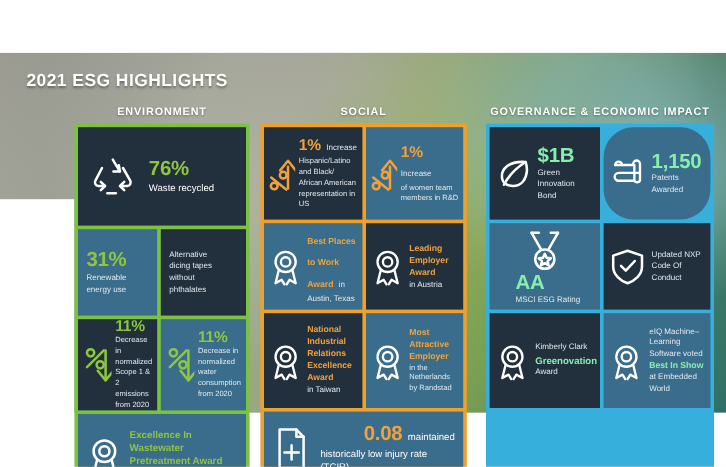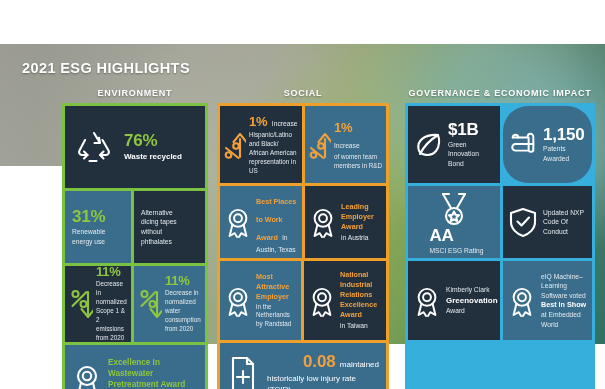--- a/index.html
+++ b/index.html
@@ -101,21 +101,21 @@
     font-size: 6.7px; line-height: 1.42; color: #e3e9ee; font-weight: normal;
   }
   .lbl.w { color: #ffffff; }
   .awd {
     font-size: 7.2px; line-height: 1.38; font-weight: bold;
   }
   .inl { font-size: 6.7px; font-weight: normal; color: #e3e9ee; }
 
   .g  { color: #8ec63f; }
   .o  { color: #f2a13a; }
-  .b  { color: #ffffff; }
+  .b  { color: #86efac; }
   .w  { color: #ffffff; }
 
   svg { display: block; }
   .st { fill: none; stroke: #ffffff; stroke-width: 2.1; stroke-linecap: round; stroke-linejoin: round; }
   .st-g { stroke: #8ec63f; }
   .st-o { stroke: #f2a13a; }
 </style>
 </head>
 <body>
 
@@ -141,21 +141,21 @@
           <path class="st" d="M22 8 L28 18 M28 18 L22.5 18 M28 18 L27 12.8"></path>
           <path class="st" d="M30.5 15 L36.5 25.5 A3 3 0 0 1 34 30 L28.5 30"></path>
           <path class="st" d="M31.5 26.5 L28 30 L31.5 33.5"></path>
           <path class="st" d="M13 15 L7.5 25.5 A3 3 0 0 0 10 30 L15.5 30"></path>
           <path class="st" d="M12 26.5 L15.5 30 L12 33.5"></path>
           <path class="st" d="M17.5 36 L24.5 36"></path>
         </svg>
       </span>
       <span class="txt" style="padding-left:8px;">
         <div class="big g">76%</div>
-        <div class="lbl w" style="font-size:8px;margin-top:1px;font-weight:bold;">Waste recycled</div>
+        <div class="lbl w" style="font-size:8px;margin-top:1px;">Waste recycled</div>
       </span>
     </div>
 
     <div class="row" style="height:72px;">
       <div class="tile alt col" style="width:66px;">
         <div class="big g">31%</div>
         <div class="lbl" style="margin-top:2px;white-space:pre-line;">Renewable
 energy use</div>
       </div>
       <div class="tile col" style="width:71px;">
@@ -279,46 +279,46 @@
           </svg>
         </span>
         <span class="txt" style="padding-left:4px;">
           <div class="awd o">Leading Employer Award</div>
           <div class="lbl" style="margin-top:1px;">in Austria</div>
         </span>
       </div>
     </div>
 
     <div class="row" style="height:79px;">
+      <div class="tile" style="width:82px;padding:5px 4px;">
+        <span class="ico">
+          <svg width="28" height="34" viewBox="0 0 30 36">
+            <circle class="st" cx="15" cy="14" r="9"></circle>
+              <circle class="st" cx="15" cy="14" r="4.2"></circle>
+            <path class="st" d="M9 21 L6 33 L11.5 30 L14 34"></path>
+              <path class="st" d="M21 21 L24 33 L18.5 30 L16 34"></path>
+          </svg>
+        </span>
+        <span class="txt" style="padding-left:4px;">
+          <div class="awd o">National Industrial Relations Excellence Award</div>
+          <div class="lbl" style="margin-top:1px;">in Taiwan</div>
+        </span>
+      </div>
       <div class="tile alt" style="width:81px;padding:5px 4px;">
         <span class="ico">
           <svg width="28" height="34" viewBox="0 0 30 36">
             <circle class="st" cx="15" cy="14" r="9"></circle>
               <circle class="st" cx="15" cy="14" r="4.2"></circle>
             <path class="st" d="M9 21 L6 33 L11.5 30 L14 34"></path>
               <path class="st" d="M21 21 L24 33 L18.5 30 L16 34"></path>
           </svg>
         </span>
         <span class="txt" style="padding-left:4px;">
           <div class="awd o">Most Attractive Employer</div>
           <div class="lbl" style="margin-top:1px;font-size:6.3px;">in the Netherlands by Randstad</div>
-        </span>
-      </div>
-      <div class="tile" style="width:82px;padding:5px 4px;">
-        <span class="ico">
-          <svg width="28" height="34" viewBox="0 0 30 36">
-            <circle class="st" cx="15" cy="14" r="9"></circle>
-              <circle class="st" cx="15" cy="14" r="4.2"></circle>
-            <path class="st" d="M9 21 L6 33 L11.5 30 L14 34"></path>
-              <path class="st" d="M21 21 L24 33 L18.5 30 L16 34"></path>
-          </svg>
-        </span>
-        <span class="txt" style="padding-left:4px;">
-          <div class="awd o">National Industrial Relations Excellence Award</div>
-          <div class="lbl" style="margin-top:1px;">in Taiwan</div>
         </span>
       </div>
     </div>
 
     <div class="tile alt" style="height:62px;">
       <span class="ico">
         <svg width="32" height="38" viewBox="0 0 32 38">
           <path class="st" d="M6 3 H20 L26 9 V35 H6 Z"></path>
           <path class="st" d="M20 3 V9 H26"></path>
           <path class="st" d="M16 16 V28 M10 22 H22"></path>

